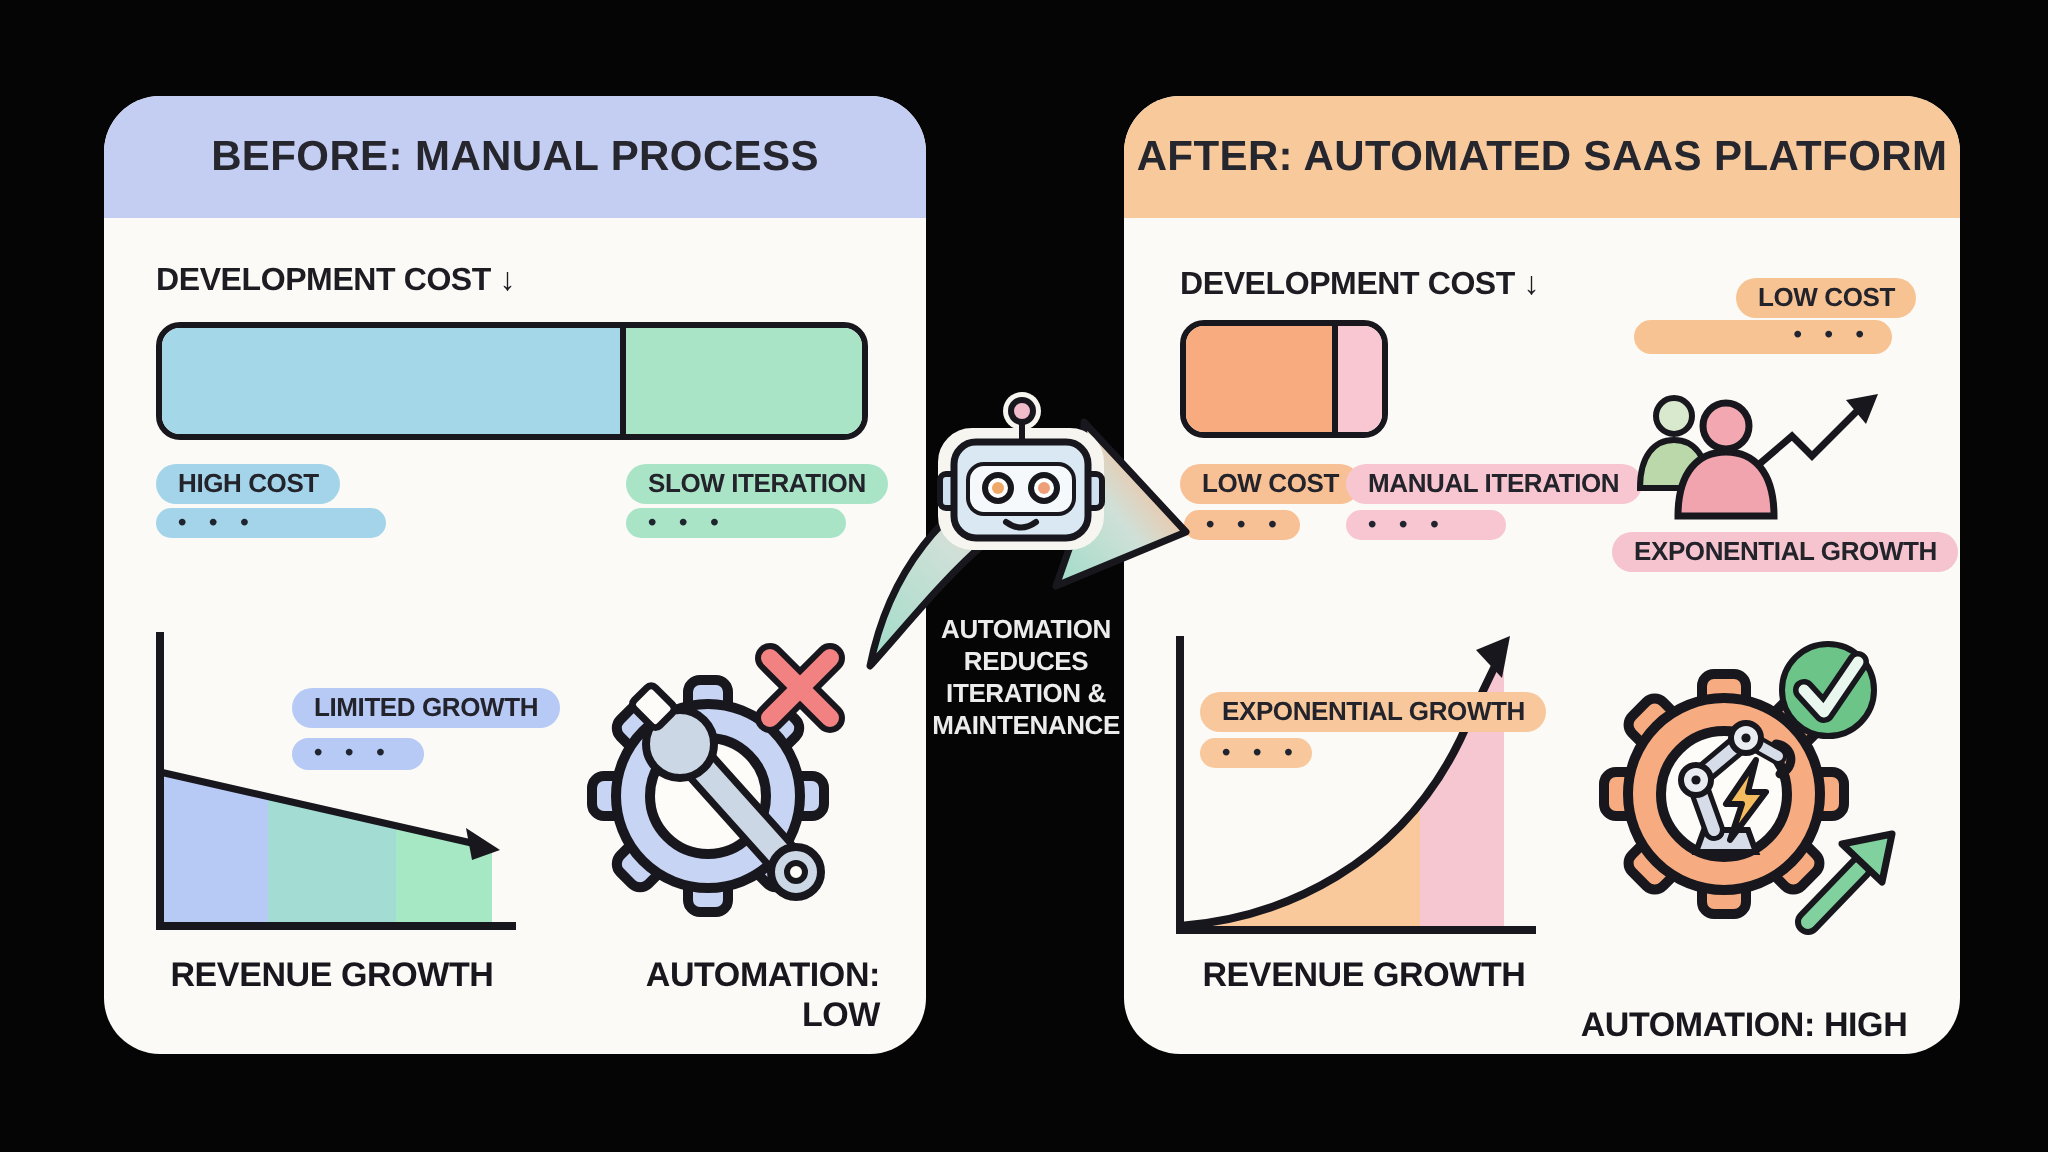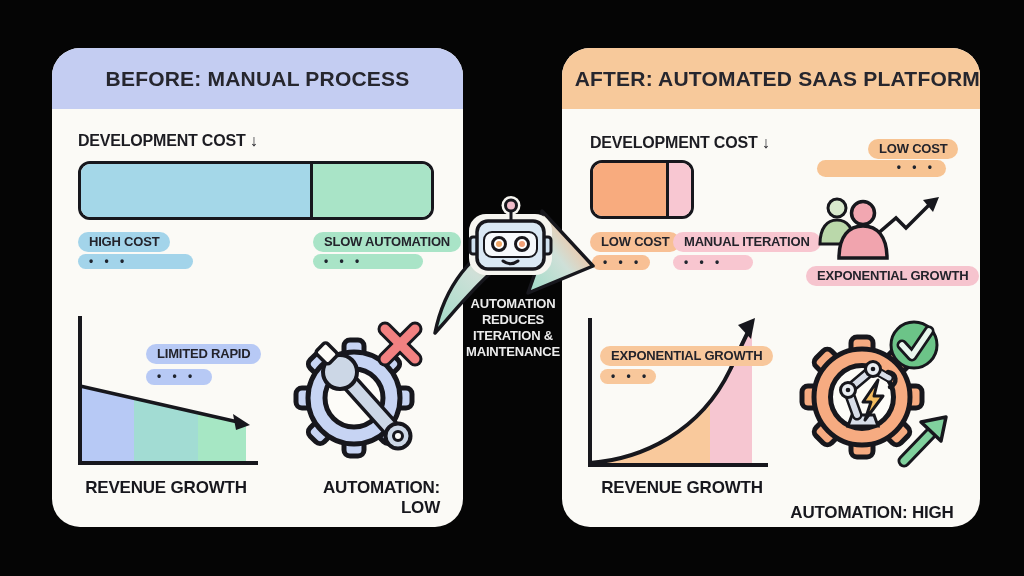--- a/index.html
+++ b/index.html
@@ -35,21 +35,21 @@
     position:absolute;border-radius:9px;font-size:12px;font-weight:bold;
     color:#1f242e;letter-spacing:4px;line-height:14px;padding-left:11px;
     box-sizing:border-box;
   }
   .dots-right{text-align:right;padding-left:0;padding-right:10px;}
   .caption{
     position:absolute;font-size:17px;font-weight:bold;color:#17171d;
     text-align:center;letter-spacing:-.2px;
   }
   .mid-caption{
-    position:absolute;left:455px;top:296px;width:116px;text-align:center;z-index:6;
+    position:absolute;left:455px;top:307px;width:116px;text-align:center;z-index:6;
   }
   .mid-caption div{
     font-size:13px;line-height:16px;font-weight:bold;color:#ececec;letter-spacing:-.2px;
   }
   svg{position:absolute;}
 </style>
 </head>
 <body>
 
 <div class="card" style="left:52px;width:411px;">
@@ -58,34 +58,34 @@
   </div>
 
   <div class="section-label" style="left:26px;top:84px;">DEVELOPMENT COST ↓</div>
 
   <div class="cost-bar" style="left:26px;top:113px;width:356px;height:59px;">
     <div class="seg1" style="width:66%;background:#a4d7e8;"></div>
     <div class="seg2" style="width:34%;background:#a9e4c7;"></div>
   </div>
 
   <div class="badge" style="left:26px;top:184px;background:#a3d4ea;">HIGH COST</div>
-  <div class="badge" style="left:261px;top:184px;background:#a9e4c7;">SLOW AUTOMATION</div>
+  <div class="badge" style="left:261px;top:184px;background:#a9e4c7;">SLOW ITERATION</div>
   <div class="dots-pill" style="left:26px;top:206px;width:115px;height:15px;background:#a3d4ea;">• • •</div>
   <div class="dots-pill" style="left:261px;top:206px;width:110px;height:15px;background:#a9e4c7;">• • •</div>
 
   <svg style="left:20px;top:262px;" width="190" height="160" viewBox="0 0 190 160">
     <polygon points="8,76 62,88.4 62,153 8,153" fill="#b7c9f5"></polygon>
     <polygon points="62,88.4 126,103 126,153 62,153" fill="#a2dcd3"></polygon>
     <polygon points="126,103 174,114 174,153 126,153" fill="#a6e7c4"></polygon>
     <line x1="8" y1="76" x2="166" y2="112" stroke="#17171d" stroke-width="3.5"></line>
     <polygon points="178,115 161,104 164,120" fill="#17171d"></polygon>
     <path d="M 8 6 L 8 153 L 186 153" fill="none" stroke="#17171d" stroke-width="4"></path>
   </svg>
 
-  <div class="badge" style="left:94px;top:296px;background:#b7c9f5;">LIMITED RAPID</div>
+  <div class="badge" style="left:94px;top:296px;background:#b7c9f5;">LIMITED GROWTH</div>
   <div class="dots-pill" style="left:94px;top:321px;width:66px;height:16px;background:#b7c9f5;">• • •</div>
 
   <svg style="left:240px;top:268px;" width="140" height="156" viewBox="0 0 140 156">
     <g>
       <rect x="52" y="24" width="20" height="116" rx="6" fill="#c7d4f3" stroke="#17171d" stroke-width="5"></rect>
       <rect x="52" y="24" width="20" height="116" rx="6" fill="#c7d4f3" stroke="#17171d" stroke-width="5" transform="rotate(45 62 82)"></rect>
       <rect x="52" y="24" width="20" height="116" rx="6" fill="#c7d4f3" stroke="#17171d" stroke-width="5" transform="rotate(90 62 82)"></rect>
       <rect x="52" y="24" width="20" height="116" rx="6" fill="#c7d4f3" stroke="#17171d" stroke-width="5" transform="rotate(135 62 82)"></rect>
       <circle cx="62" cy="82" r="46" fill="#c7d4f3" stroke="#17171d" stroke-width="5"></circle>
       <circle cx="62" cy="82" r="29" fill="#fdfcf8" stroke="#17171d" stroke-width="5"></circle>
@@ -104,21 +104,21 @@
       <line x1="93" y1="13" x2="123" y2="43" stroke="#f28181" stroke-width="9" stroke-linecap="round"></line>
       <line x1="123" y1="13" x2="93" y2="43" stroke="#f28181" stroke-width="9" stroke-linecap="round"></line>
     </g>
   </svg>
 
   <div class="caption" style="left:24px;top:430px;width:180px;">REVENUE GROWTH</div>
   <div class="caption" style="left:228px;top:430px;width:160px;text-align:right;">AUTOMATION: LOW</div>
 </div>
 
 <div class="card" style="left:562px;width:418px;">
-  <div class="card-header" style="background:#f7c99b;justify-content:flex-end;">
+  <div class="card-header" style="background:#f7c99b;">
     <div class="title">AFTER: AUTOMATED SAAS PLATFORM</div>
   </div>
 
   <div class="section-label" style="left:28px;top:86px;">DEVELOPMENT COST ↓</div>
 
   <div class="cost-bar" style="left:28px;top:112px;width:104px;height:59px;">
     <div class="seg1" style="width:77%;background:#f8ab7e;"></div>
     <div class="seg2" style="width:23%;background:#f8c7d2;"></div>
   </div>
 

